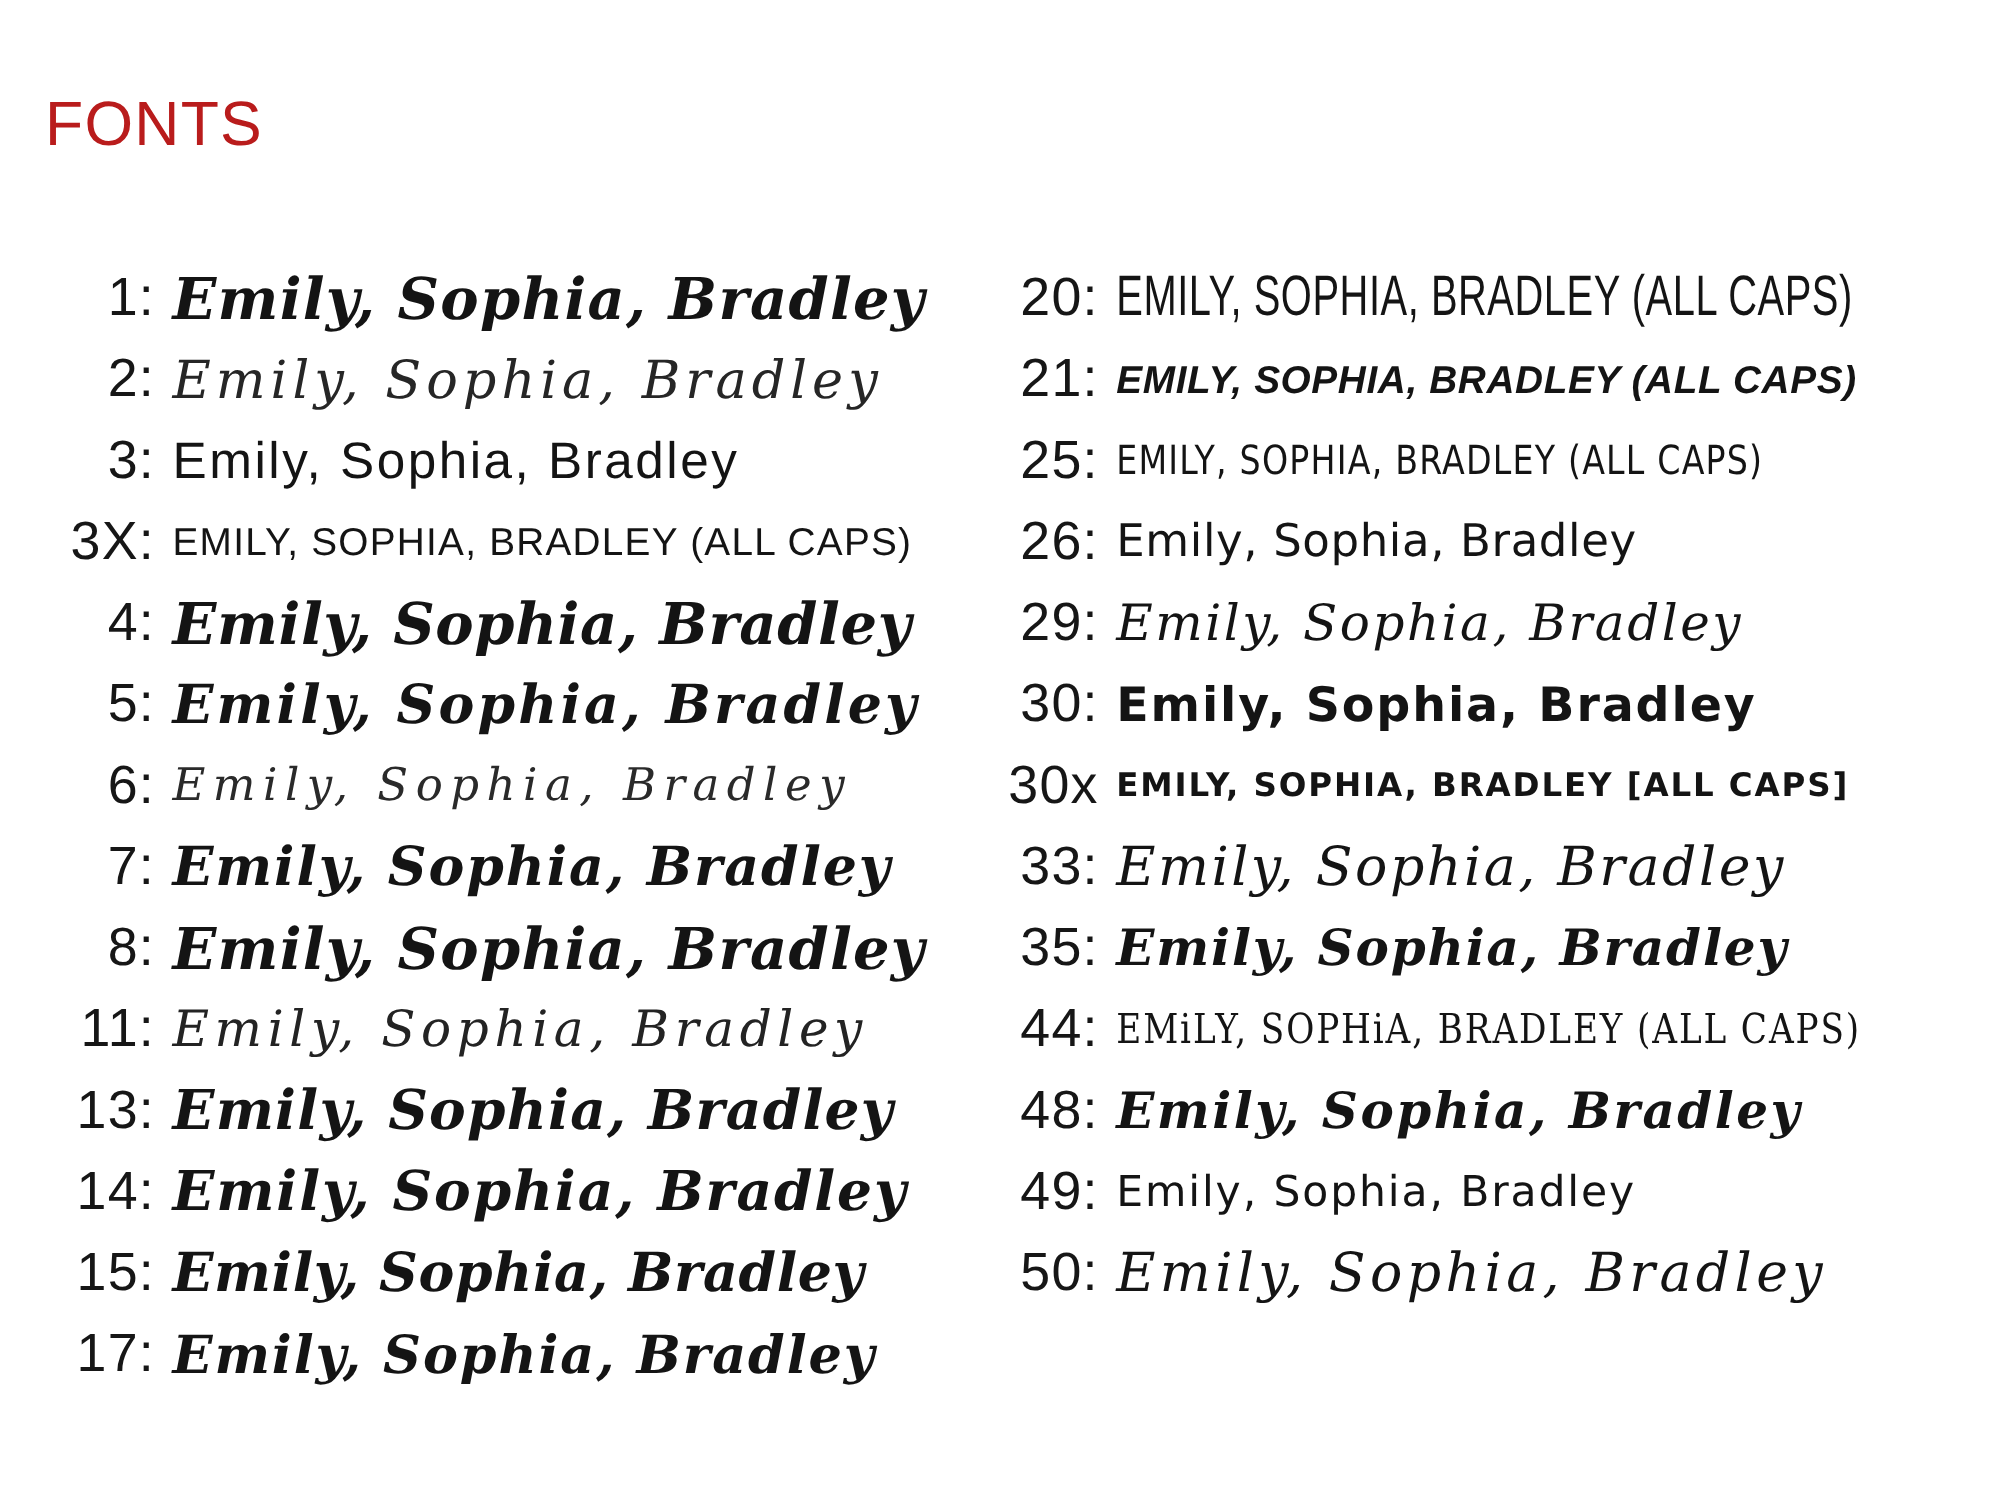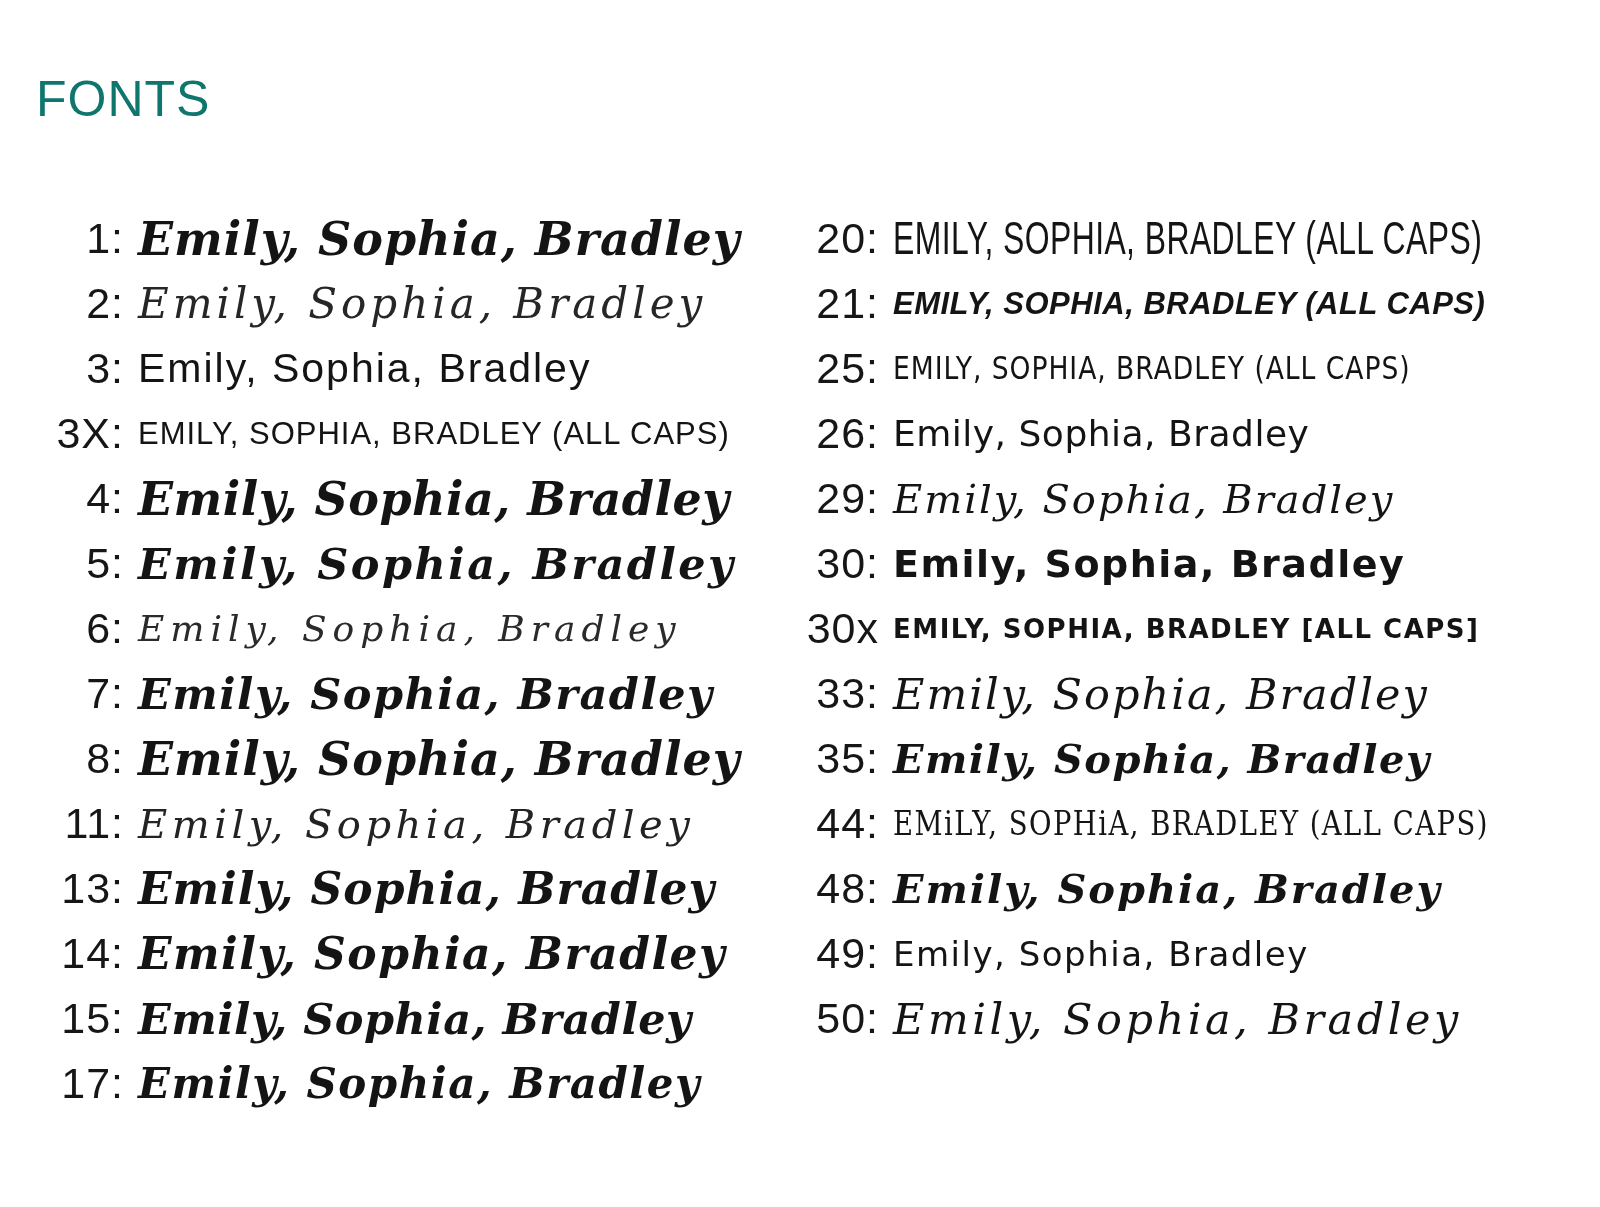--- a/index.html
+++ b/index.html
@@ -13,21 +13,21 @@
     color: #151515;
   }
   .page-title {
     position: absolute;
     left: 36px;
     top: 70px;
     font-family: "Liberation Sans", sans-serif;
     font-size: 50px;
     font-weight: 500;
     letter-spacing: 1px;
-    color: #0f766e;
+    color: #b91c1c;
     margin: 0;
   }
   .columns {
     position: absolute;
     top: 206px;
     left: 0;
     width: 1600px;
   }
   .col {
     position: absolute;

